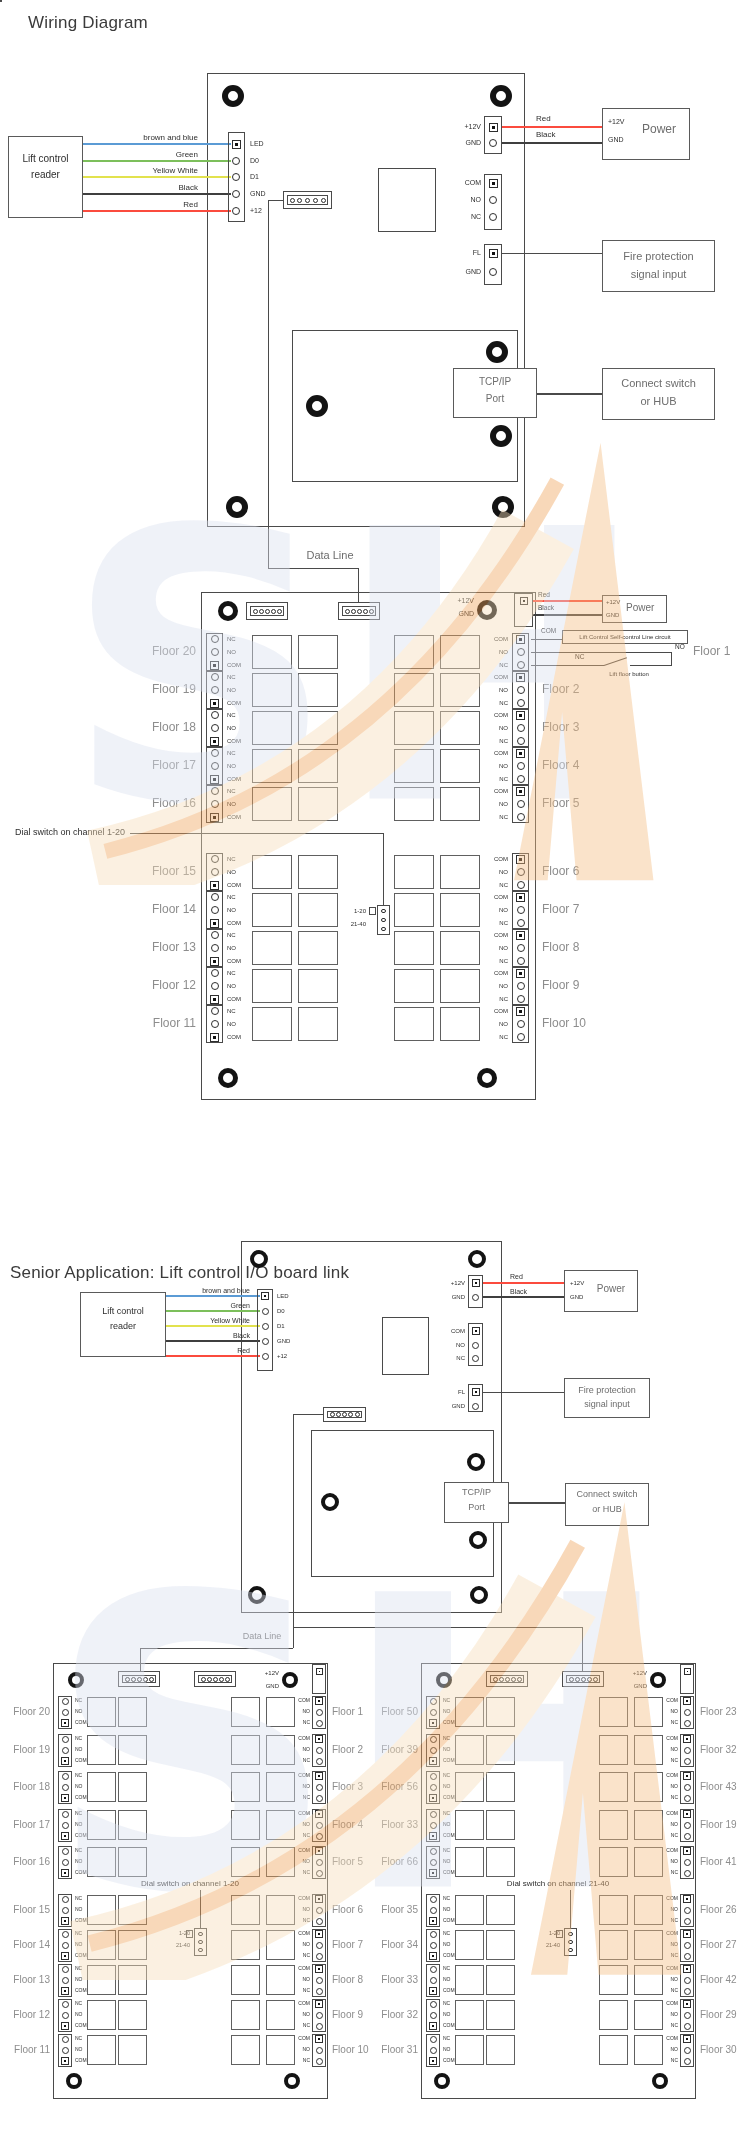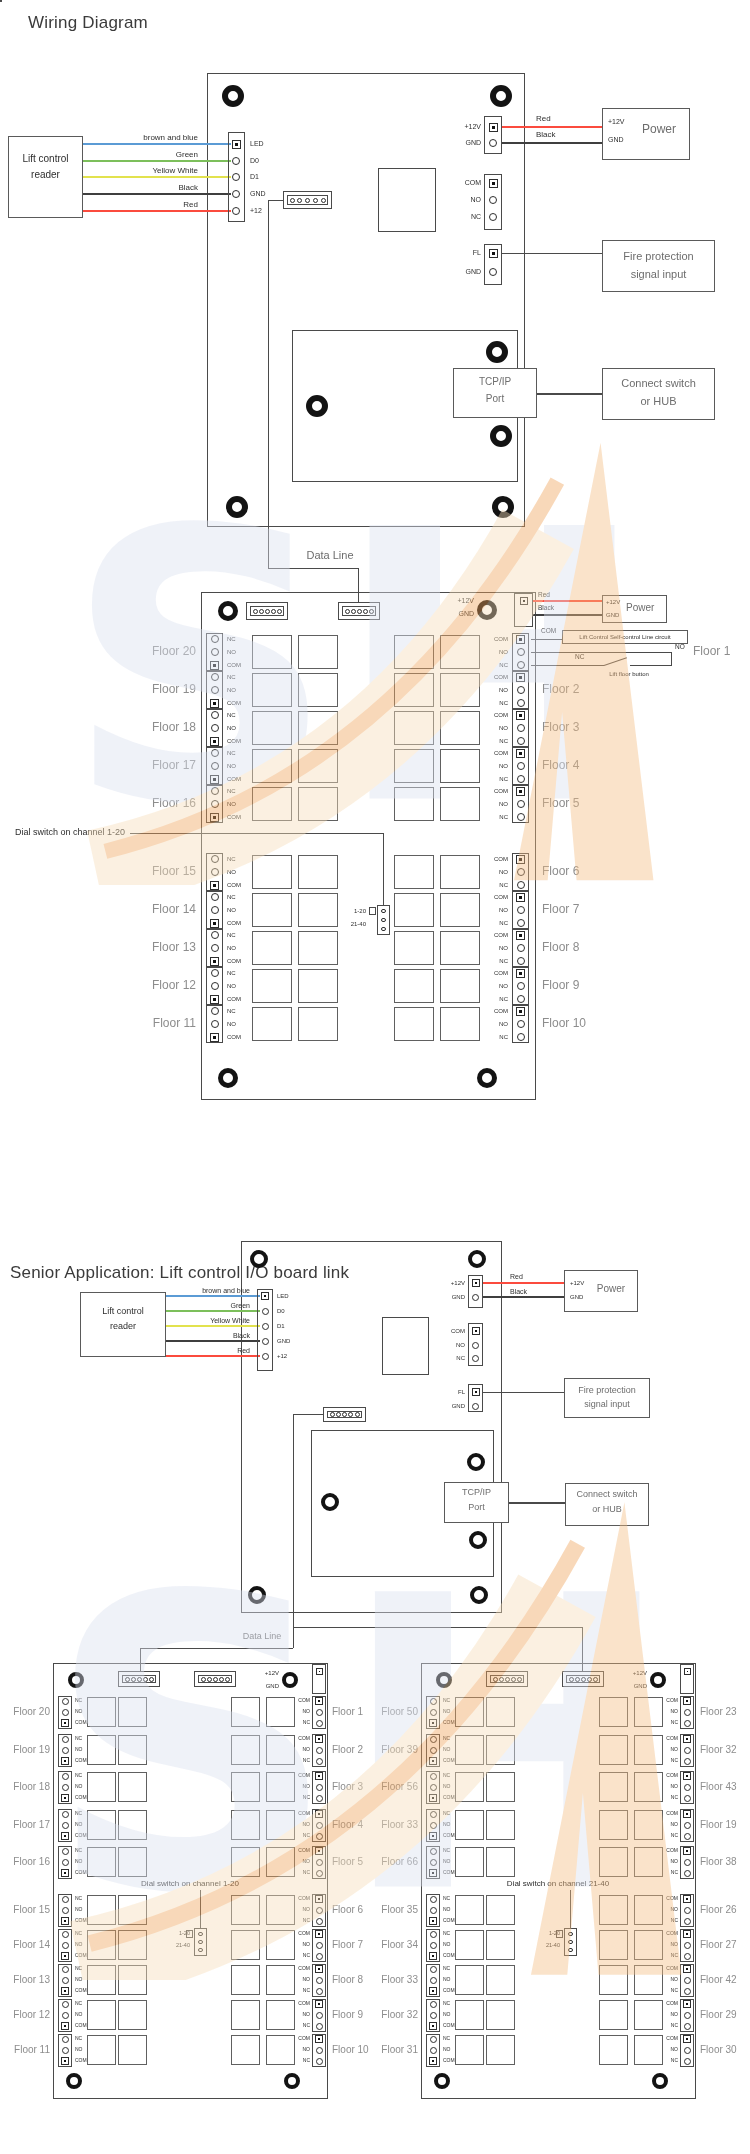--- a/index.html
+++ b/index.html
@@ -799,21 +799,21 @@
     <div class="rl" style="left: 599px; top: 1847px; width: 29px; height: 30px;"></div>
     <div class="rl" style="left: 634px; top: 1847px; width: 29px; height: 30px;"></div>
     <div class="bx" style="left: 680px; top: 1845.5px; width: 14px; height: 33px;"></div>
     <div class="psq" style="left: 683px; top: 1847px; width: 8px; height: 8px;"></div>
     <div class="t " style="left: 678px; top: 1848px; font-size: 5px; transform: translateX(-100%);">COM</div>
     <div class="pc" style="left: 683.5px; top: 1858.5px; width: 7px; height: 7px;"></div>
     <div class="t " style="left: 678px; top: 1859px; font-size: 5px; transform: translateX(-100%);">NO</div>
     <div class="pc" style="left: 683.5px; top: 1869.5px; width: 7px; height: 7px;"></div>
     <div class="t " style="left: 678px; top: 1870px; font-size: 5px; transform: translateX(-100%);">NC</div>
     <div class="t fl" style="left: 418px; top: 1857px; font-size: 10px; transform: translateX(-100%);">Floor 66</div>
-    <div class="t fl" style="left: 700px; top: 1857px; font-size: 10px;">Floor 38</div>
+    <div class="t fl" style="left: 700px; top: 1857px; font-size: 10px;">Floor 41</div>
     <div class="bx" style="left: 426px; top: 1893.5px; width: 14px; height: 33px;"></div>
     <div class="pc" style="left: 429.5px; top: 1895.5px; width: 7px; height: 7px;"></div>
     <div class="t " style="left: 443px; top: 1896px; font-size: 5px;">NC</div>
     <div class="pc" style="left: 429.5px; top: 1906.5px; width: 7px; height: 7px;"></div>
     <div class="t " style="left: 443px; top: 1907px; font-size: 5px;">NO</div>
     <div class="psq" style="left: 429px; top: 1917px; width: 8px; height: 8px;"></div>
     <div class="t " style="left: 443px; top: 1918px; font-size: 5px;">COM</div>
     <div class="rl" style="left: 455px; top: 1895px; width: 29px; height: 30px;"></div>
     <div class="rl" style="left: 486px; top: 1895px; width: 29px; height: 30px;"></div>
     <div class="rl" style="left: 599px; top: 1895px; width: 29px; height: 30px;"></div>

